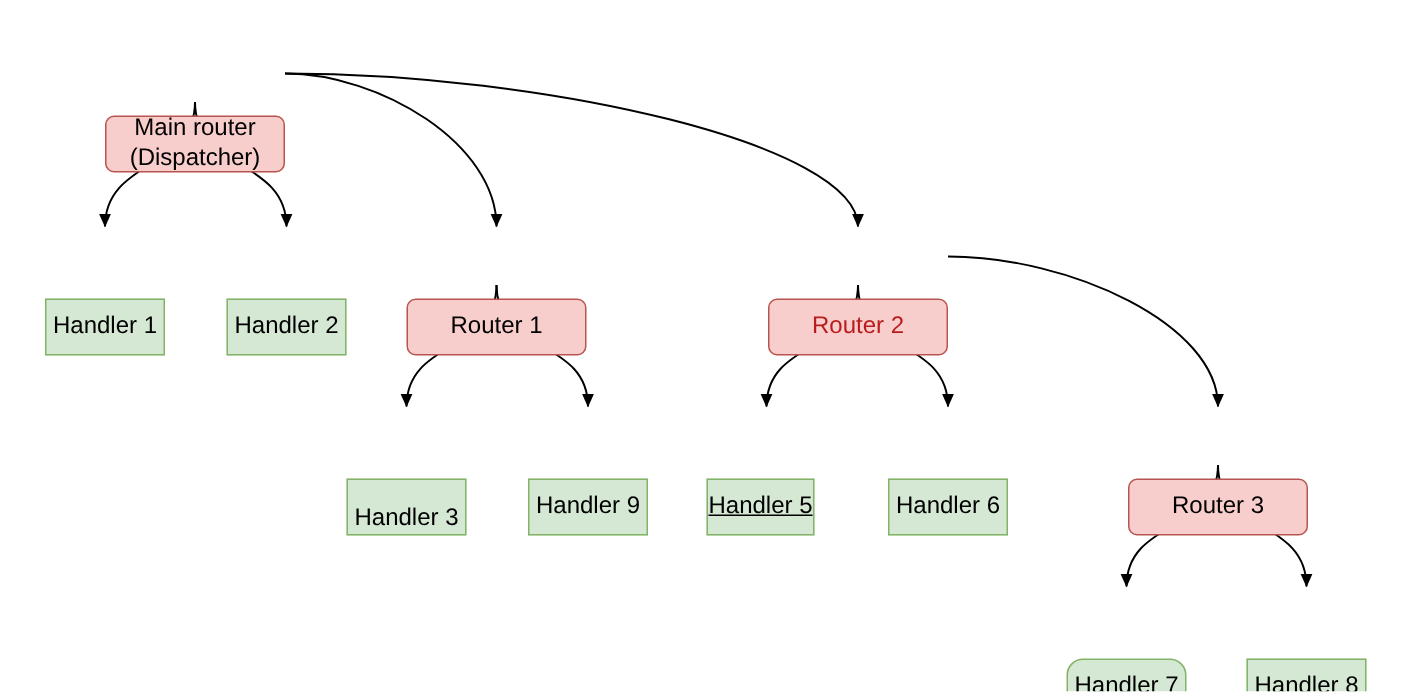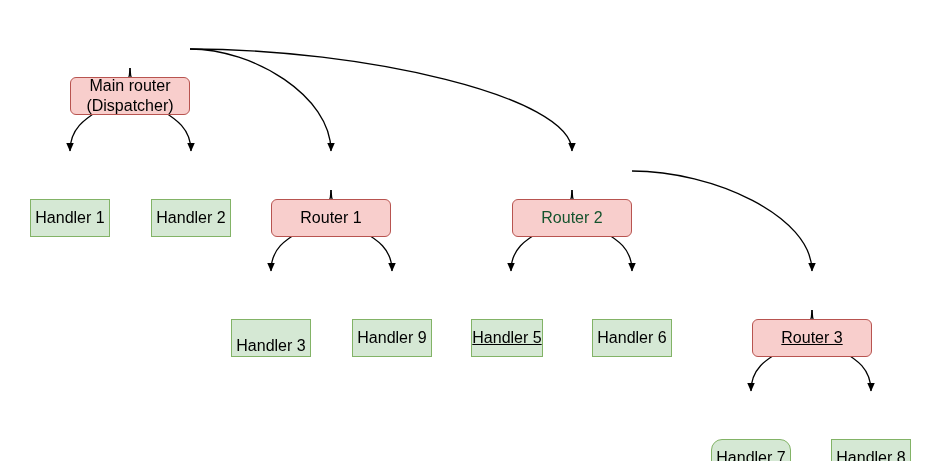--- a/index.html
+++ b/index.html
@@ -76,36 +76,36 @@
     </div>
     <div class="node handler" style="left: 30px; top: 152px; width: 80px; height: 38px; background: rgb(213, 232, 212); border-color: rgb(130, 179, 102); color: rgb(0, 0, 0);">
       <span class="label">Handler 1</span>
     </div>
     <div class="node handler" style="left: 151px; top: 152px; width: 80px; height: 38px; background: rgb(213, 232, 212); border-color: rgb(130, 179, 102); color: rgb(0, 0, 0);">
       <span class="label">Handler 2</span>
     </div>
     <div class="node router" style="left: 271px; top: 152px; width: 120px; height: 38px; background: rgb(248, 206, 204); border-color: rgb(184, 84, 80); color: rgb(0, 0, 0);">
       <span class="label">Router 1</span>
     </div>
-    <div class="node router" style="left: 512px; top: 152px; width: 120px; height: 38px; background: rgb(248, 206, 204); border-color: rgb(184, 84, 80); color: #14532d;">
+    <div class="node router" style="left: 512px; top: 152px; width: 120px; height: 38px; background: rgb(248, 206, 204); border-color: rgb(184, 84, 80); color: #b91c1c;">
       <span class="label">Router 2</span>
     </div>
     <div class="node handler" style="left: 231px; top: 272px; width: 80px; height: 38px; background: rgb(213, 232, 212); border-color: rgb(130, 179, 102); color: rgb(0, 0, 0); align-items: flex-end;">
       <span class="label">Handler 3</span>
     </div>
     <div class="node handler" style="left: 352px; top: 272px; width: 80px; height: 38px; background: rgb(213, 232, 212); border-color: rgb(130, 179, 102); color: rgb(0, 0, 0);">
       <span class="label">Handler 9</span>
     </div>
     <div class="node handler" style="left: 471px; top: 272px; width: 72px; height: 38px; background: rgb(213, 232, 212); border-color: rgb(130, 179, 102); color: rgb(0, 0, 0); text-decoration: underline;">
       <span class="label">Handler 5</span>
     </div>
     <div class="node handler" style="left: 592px; top: 272px; width: 80px; height: 38px; background: rgb(213, 232, 212); border-color: rgb(130, 179, 102); color: rgb(0, 0, 0);">
       <span class="label">Handler 6</span>
     </div>
-    <div class="node router" style="left: 752px; top: 272px; width: 120px; height: 38px; background: rgb(248, 206, 204); border-color: rgb(184, 84, 80); color: rgb(0, 0, 0); text-decoration: underline;">
+    <div class="node router" style="left: 752px; top: 272px; width: 120px; height: 38px; background: rgb(248, 206, 204); border-color: rgb(184, 84, 80); color: rgb(0, 0, 0);">
       <span class="label">Router 3</span>
     </div>
     <div class="node handler" style="left: 711px; top: 392px; width: 80px; height: 38px; background: rgb(213, 232, 212); border-color: rgb(130, 179, 102); color: rgb(0, 0, 0); border-radius: 11px;">
       <span class="label">Handler 7</span>
     </div>
     <div class="node handler" style="left: 831px; top: 392px; width: 80px; height: 38px; background: rgb(213, 232, 212); border-color: rgb(130, 179, 102); color: rgb(0, 0, 0);">
       <span class="label">Handler 8</span>
     </div>
   </div>
 

